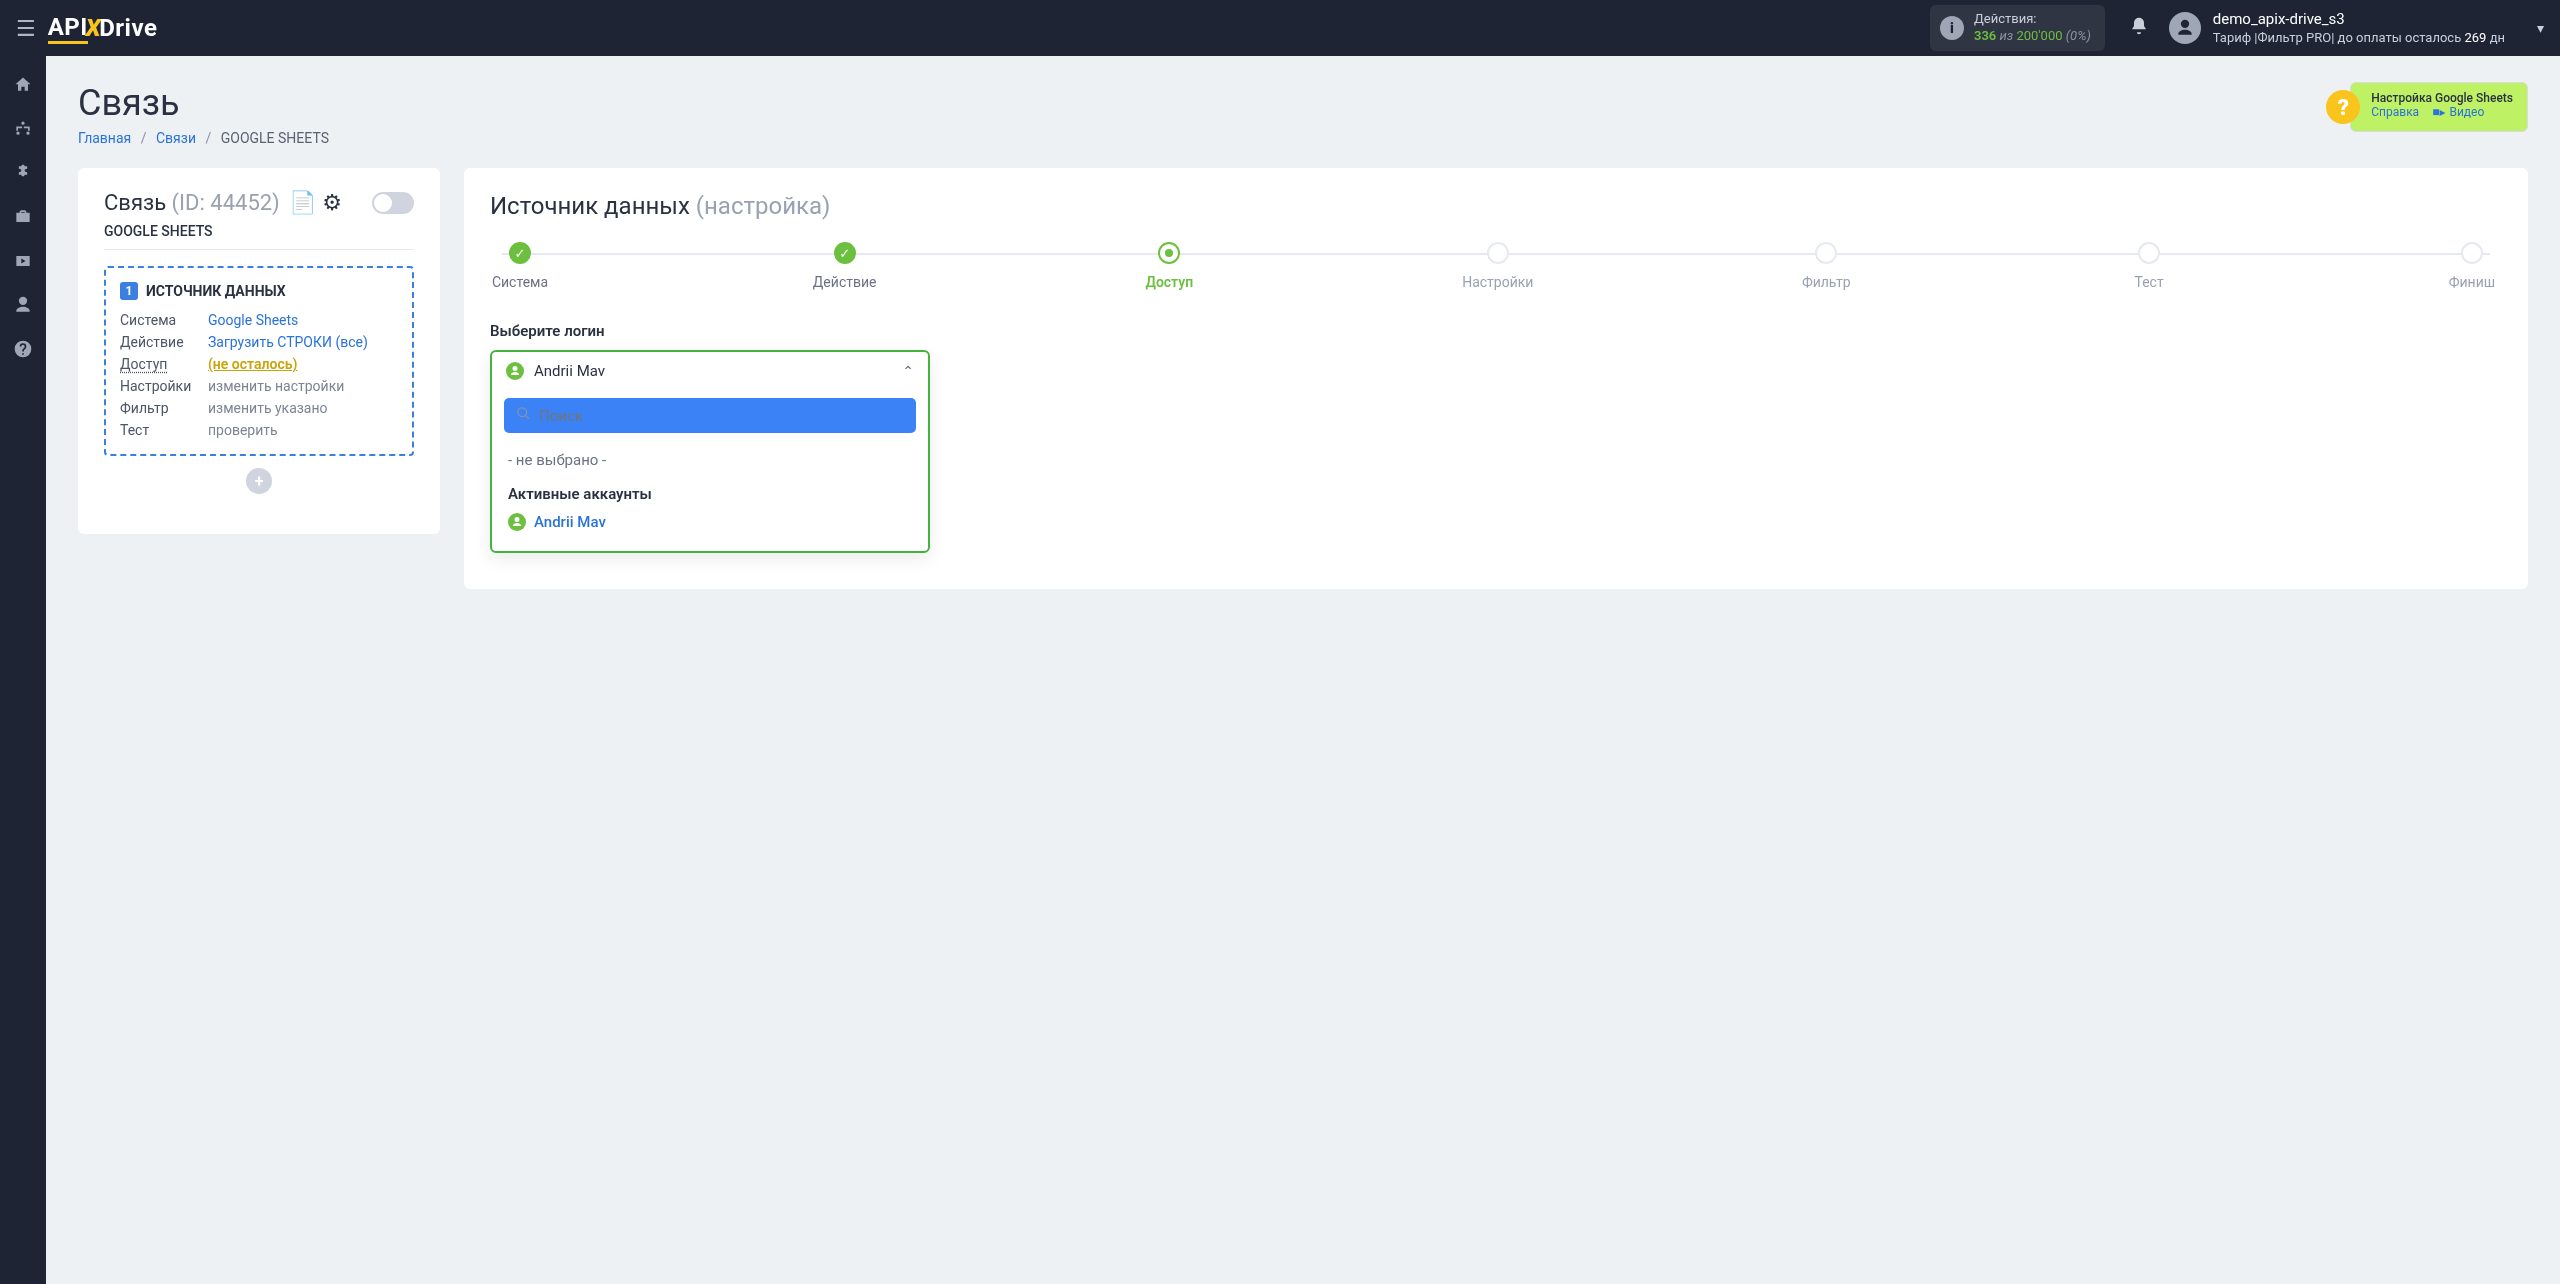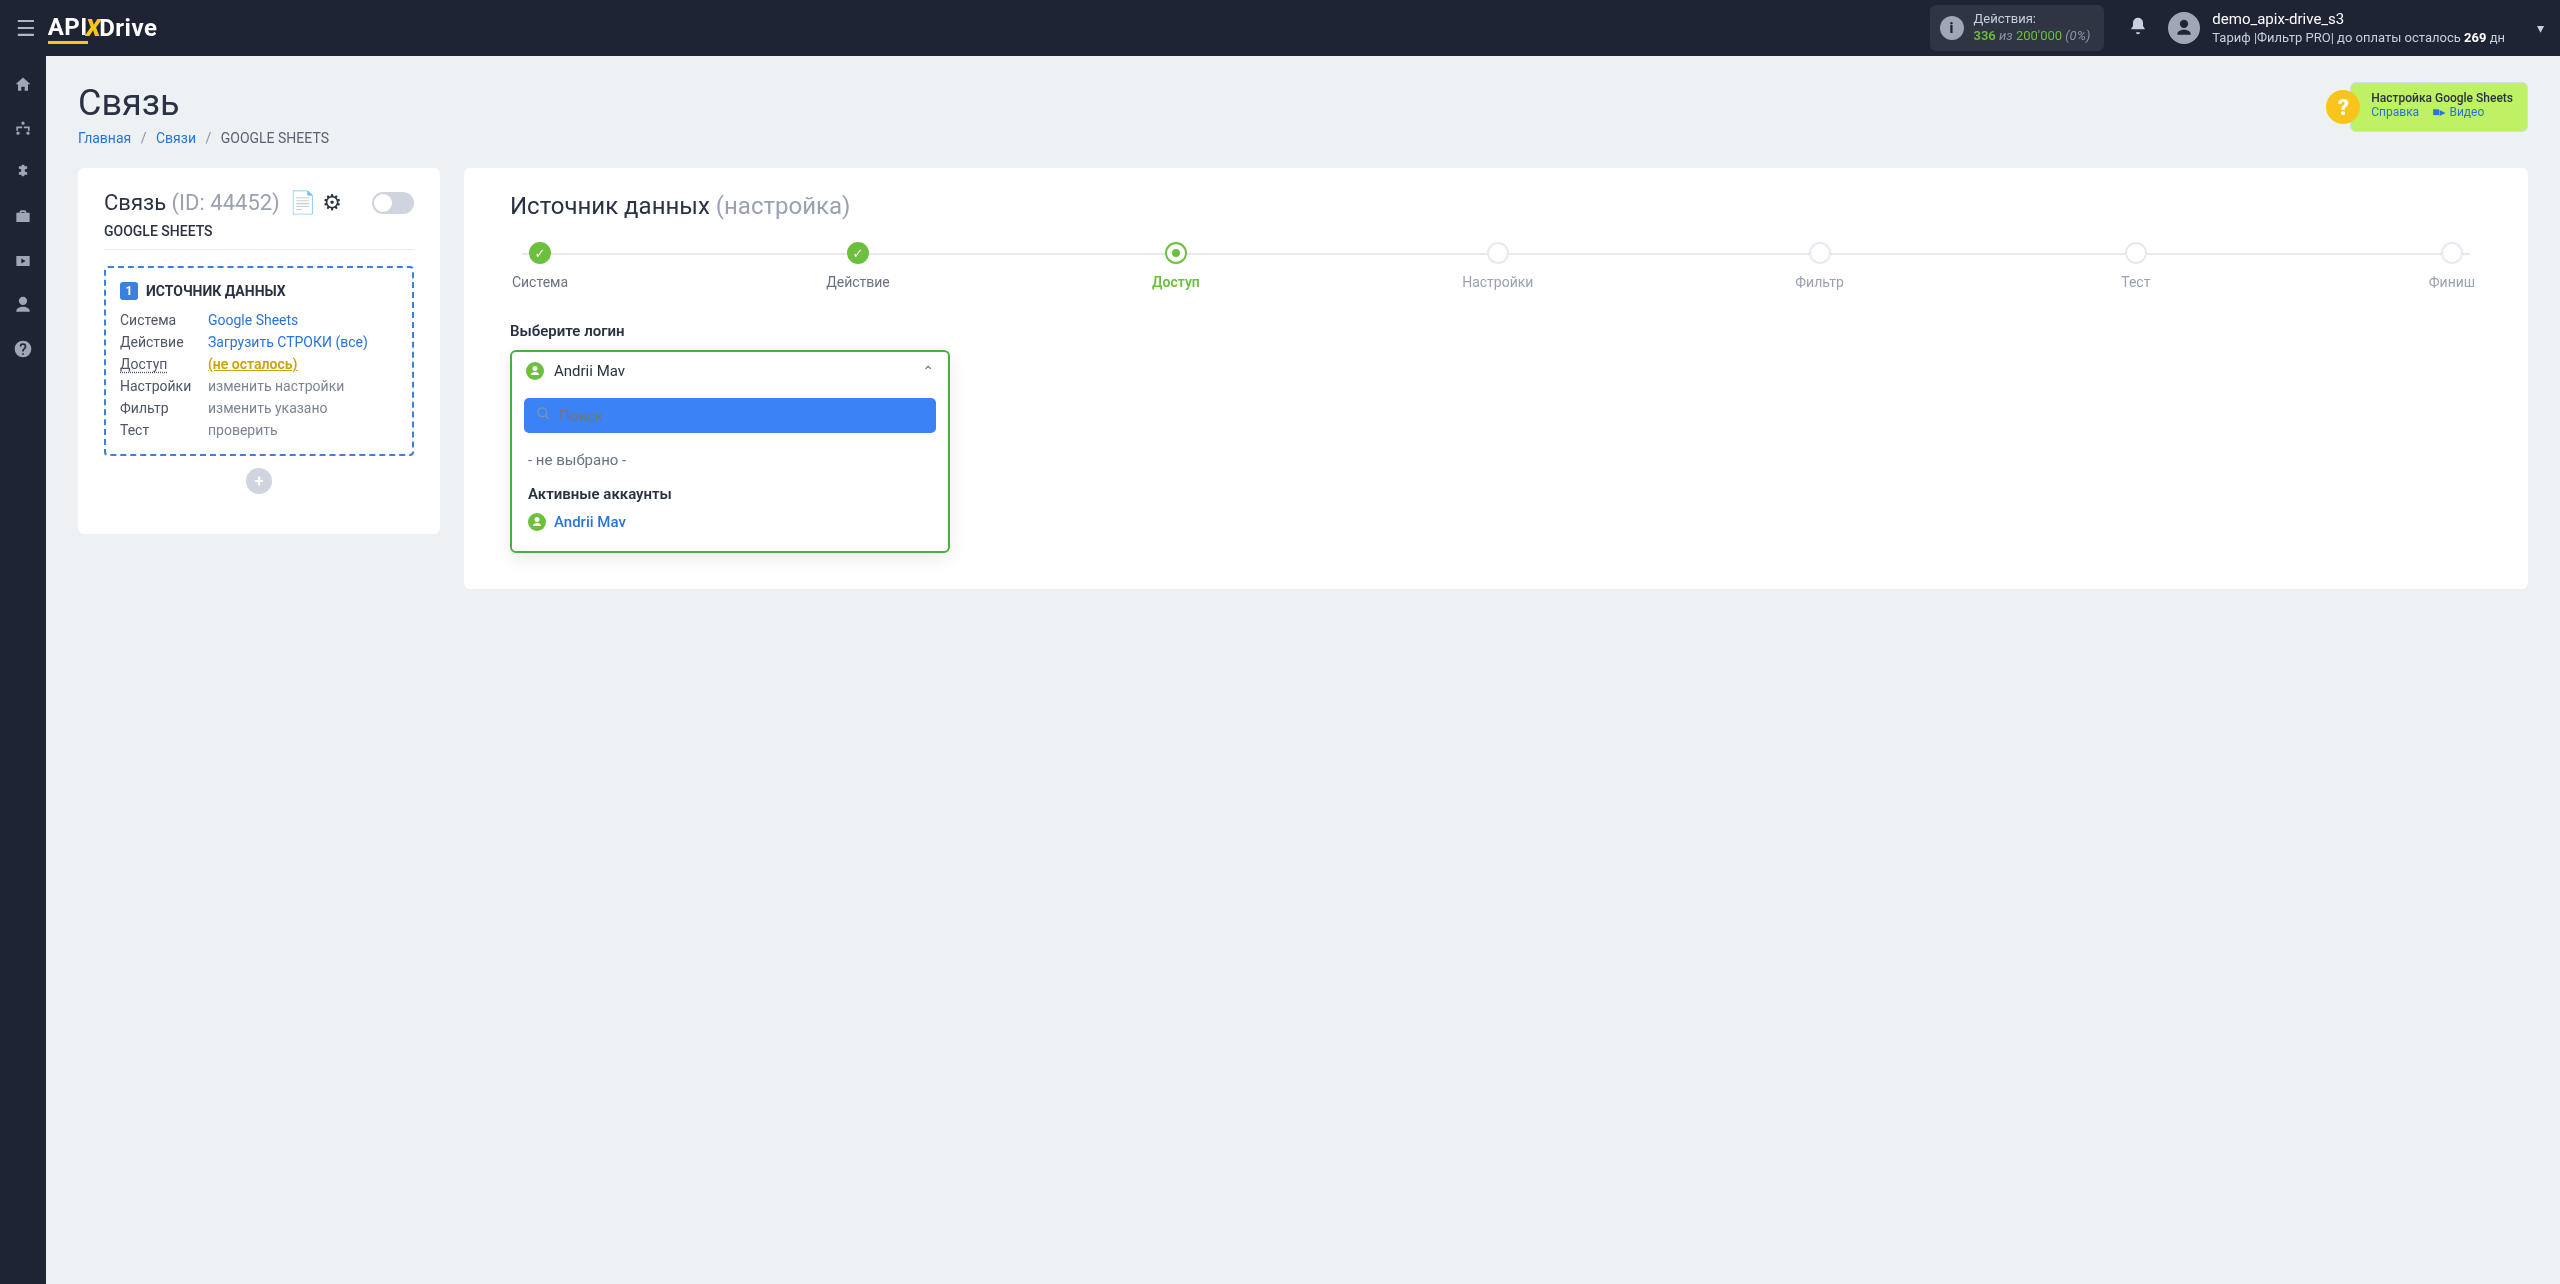--- a/index.html
+++ b/index.html
@@ -16,21 +16,21 @@
 .actions-num{color:#6cbf3f;font-weight:600}
 .actions-of{color:#8a92a3;font-style:italic}
 .actions-max{color:#6cbf3f}
 .actions-pct{color:#8a92a3;font-style:italic}
 .bell{font-size:20px;color:#c9cfdb;margin-right:20px;cursor:pointer}
 .user-block{display:flex;align-items:center;gap:12px;cursor:pointer}
 .avatar-ico{width:32px;height:32px;border-radius:50%;background:#9fa6b5;display:flex;align-items:center;justify-content:center}
 .avatar-ico svg{width:20px;height:20px;fill:#1e2433}
 .user-text{font-size:13px;line-height:1.35;color:#c9cfdb}
 .user-text .uname{color:#fff;font-size:15px}
-.user-text .days{color:#fff;font-weight:700}
+.user-text .days{color:#fff;font-weight:400}
 .chev{margin-left:20px;color:#c9cfdb;font-size:14px}
 .sidebar{position:fixed;top:56px;left:0;bottom:0;width:46px;background:#1e2433;display:flex;flex-direction:column;align-items:center;padding-top:18px;gap:22px}
 .sidebar .s-ico{width:22px;height:22px;color:#9fa6b5;cursor:pointer;display:flex;align-items:center;justify-content:center}
 .sidebar .s-ico svg{width:20px;height:20px;fill:#9fa6b5}
 .main{margin-left:46px;margin-top:56px;padding:26px 32px;width:calc(100% - 46px)}
 .page-head{display:flex;align-items:flex-start;justify-content:space-between;margin-bottom:22px}
 .page-title{font-size:36px;font-weight:400;color:#2a3142;margin-bottom:6px}
 .crumbs{font-size:14px;color:#2a73d9}
 .crumbs a{color:#2a73d9;text-decoration:none;cursor:pointer}
 .crumbs .sep{color:#8a92a3;margin:0 6px}
@@ -52,21 +52,21 @@
 .src-box{border:2px dashed #3b7fe0;border-radius:4px;padding:14px 14px 16px}
 .src-head{display:flex;align-items:center;gap:8px;font-size:14px;font-weight:700;color:#2a3142;margin-bottom:12px}
 .src-badge{width:18px;height:18px;background:#3b7fe0;color:#fff;border-radius:3px;display:flex;align-items:center;justify-content:center;font-size:12px;font-weight:700}
 .src-table{display:grid;grid-template-columns:88px 1fr;row-gap:6px;font-size:14px}
 .src-k{color:#4d5566}
 .src-k.dot{text-decoration:underline dotted;text-underline-offset:3px}
 .src-v{color:#2a73d9;cursor:pointer}
 .src-v.warn{color:#c9a30a;text-decoration:underline;font-weight:600}
 .src-v.muted{color:#7d8494}
 .add-btn{width:26px;height:26px;border-radius:50%;background:#cfd4de;color:#fff;display:flex;align-items:center;justify-content:center;margin:12px auto 0;cursor:pointer;font-size:16px;font-weight:700}
-.right-card{flex:1;background:#fff;border-radius:6px;padding:24px 46px 36px}
+.right-card{flex:1;background:#fff;border-radius:6px;padding:24px 26px 36px}
 .rc-title{font-size:24px;color:#2a3142;margin-bottom:22px}
 .rc-title .sub{color:#9aa1b0}
 .stepper{display:flex;align-items:flex-start;justify-content:space-between;position:relative;margin-bottom:32px}
 .stepper::before{content:"";position:absolute;top:11px;left:12px;right:12px;height:2px;background:#e6e9ef;z-index:0}
 .step{display:flex;flex-direction:column;align-items:center;gap:10px;z-index:1;font-size:14px;color:#9aa1b0;min-width:60px}
 .step .dot{width:22px;height:22px;border-radius:50%;background:#fff;border:2px solid #e6e9ef;display:flex;align-items:center;justify-content:center}
 .step.done .dot{background:#6cbf3f;border-color:#6cbf3f;color:#fff;font-size:13px}
 .step.done{color:#6a7284}
 .step.active .dot{border-color:#6cbf3f}
 .step.active .dot::after{content:"";width:8px;height:8px;border-radius:50%;background:#6cbf3f}

